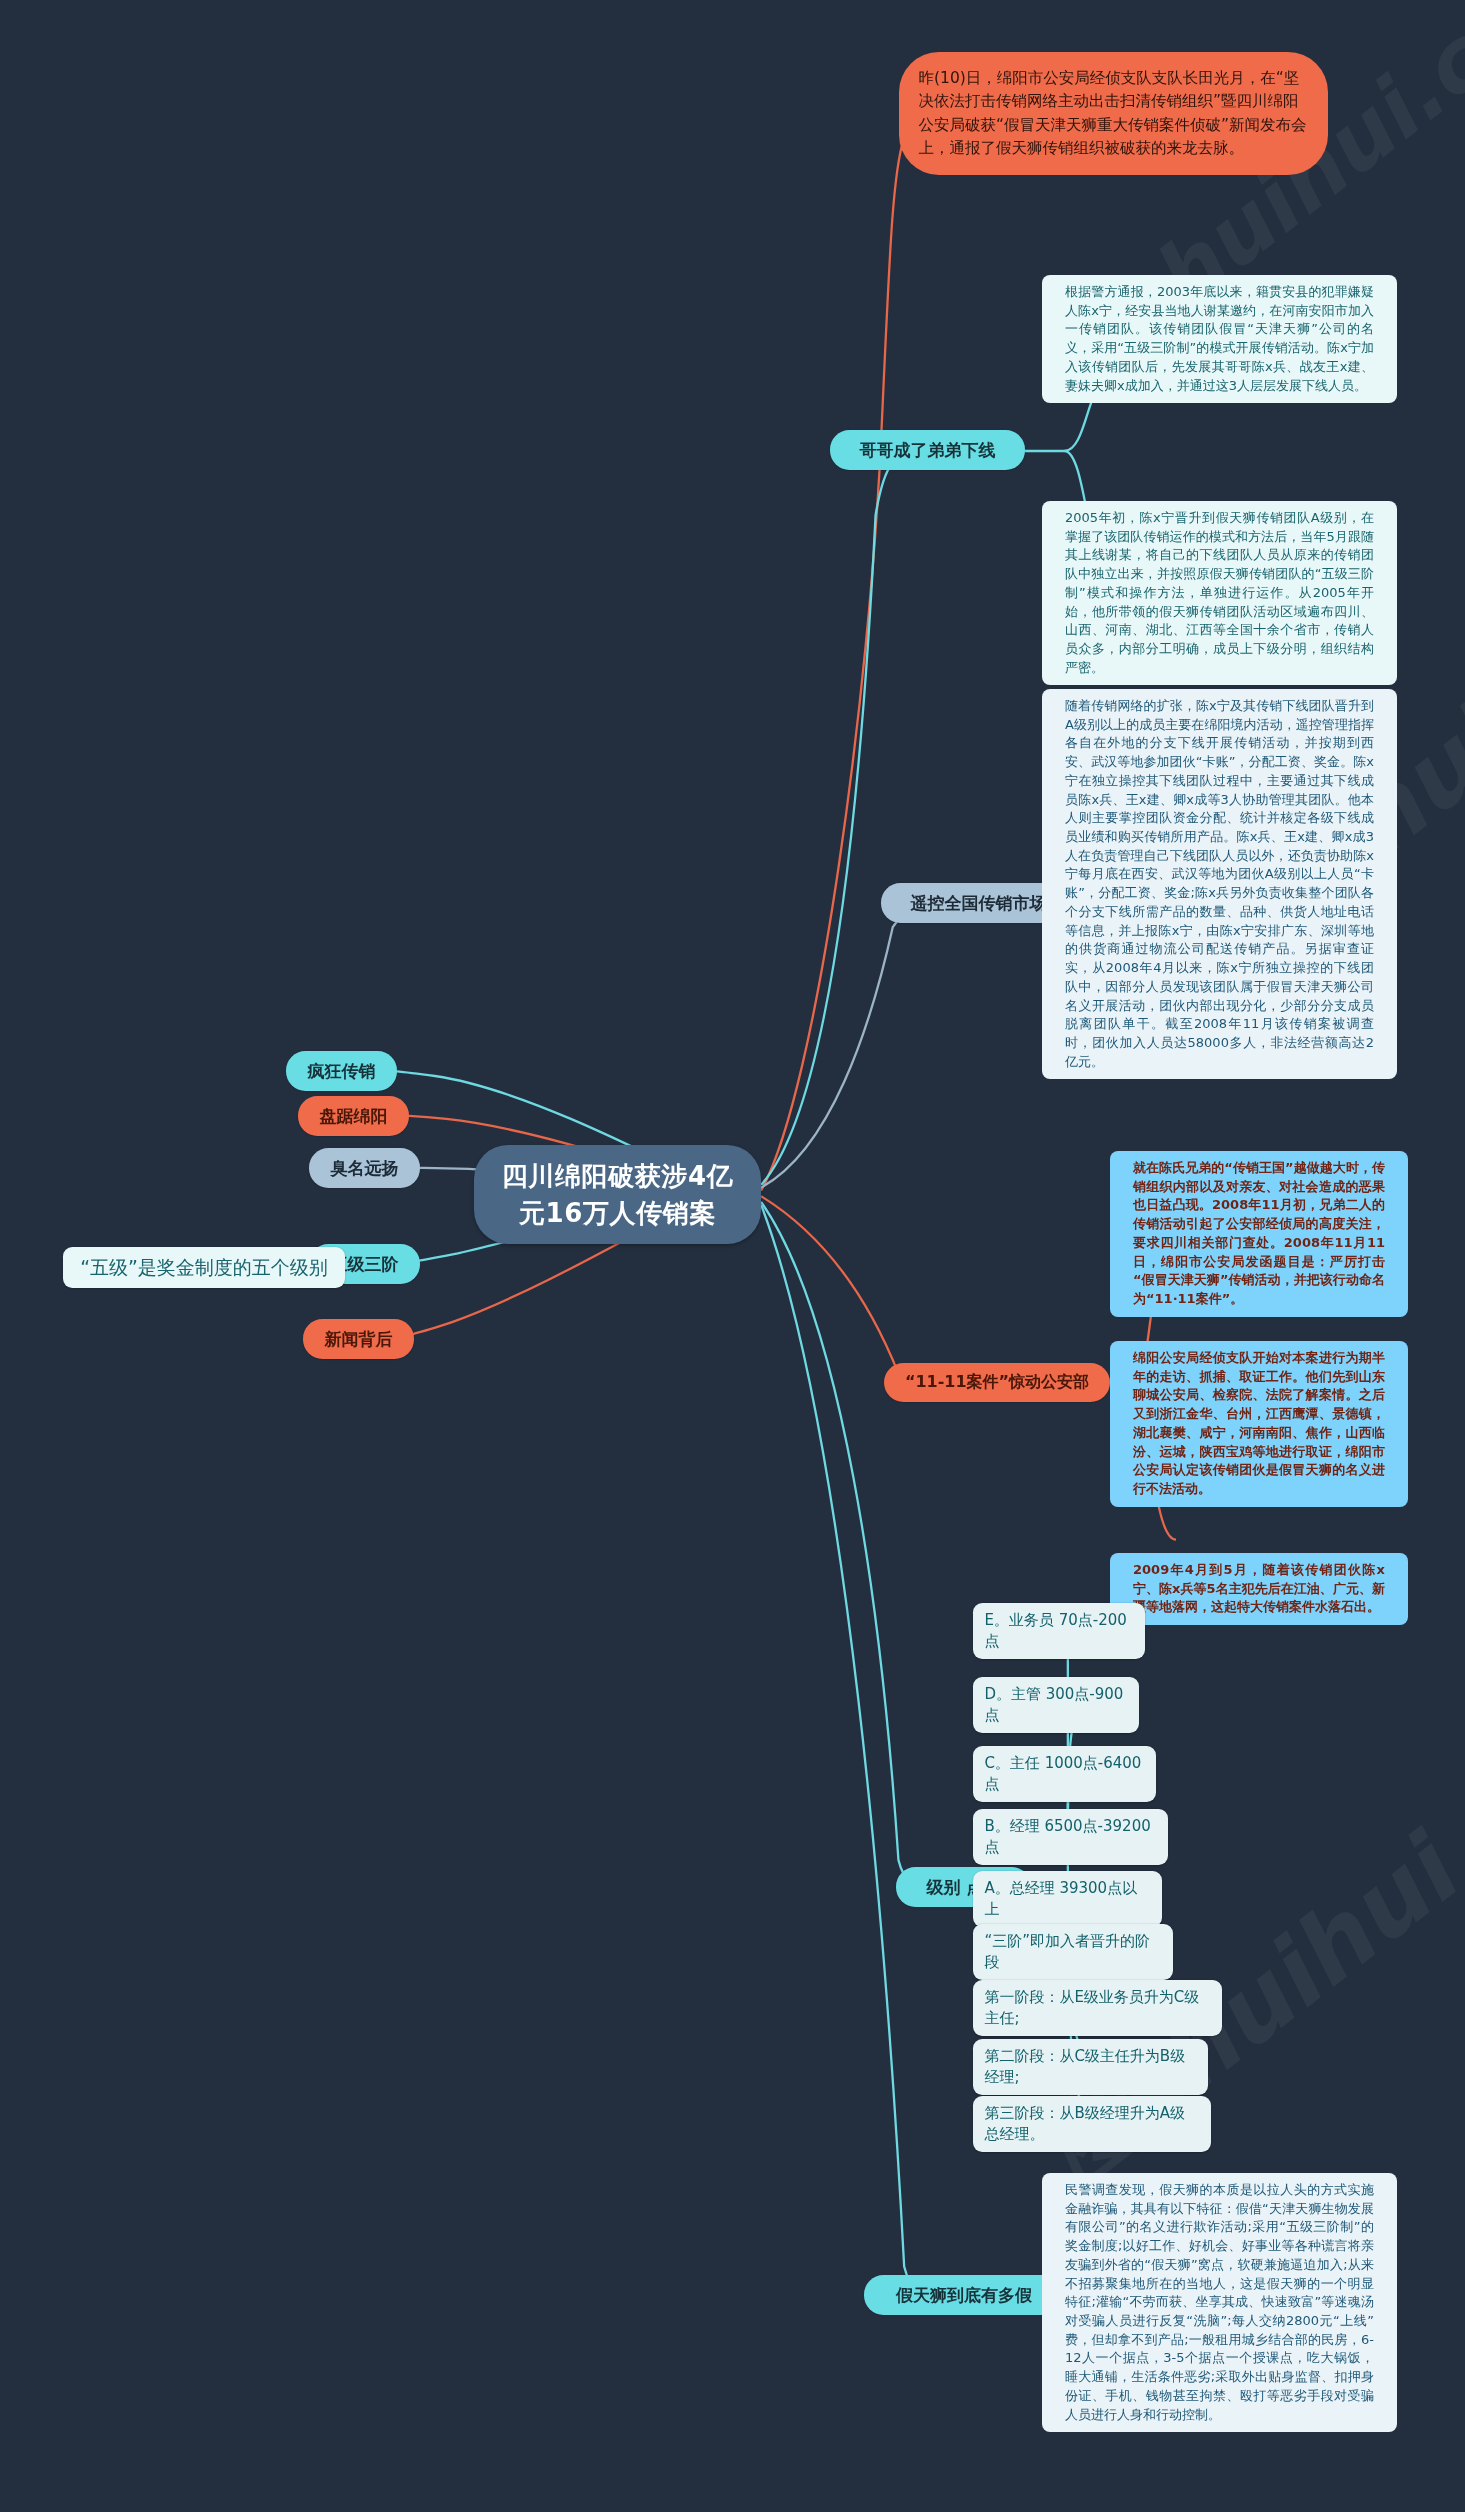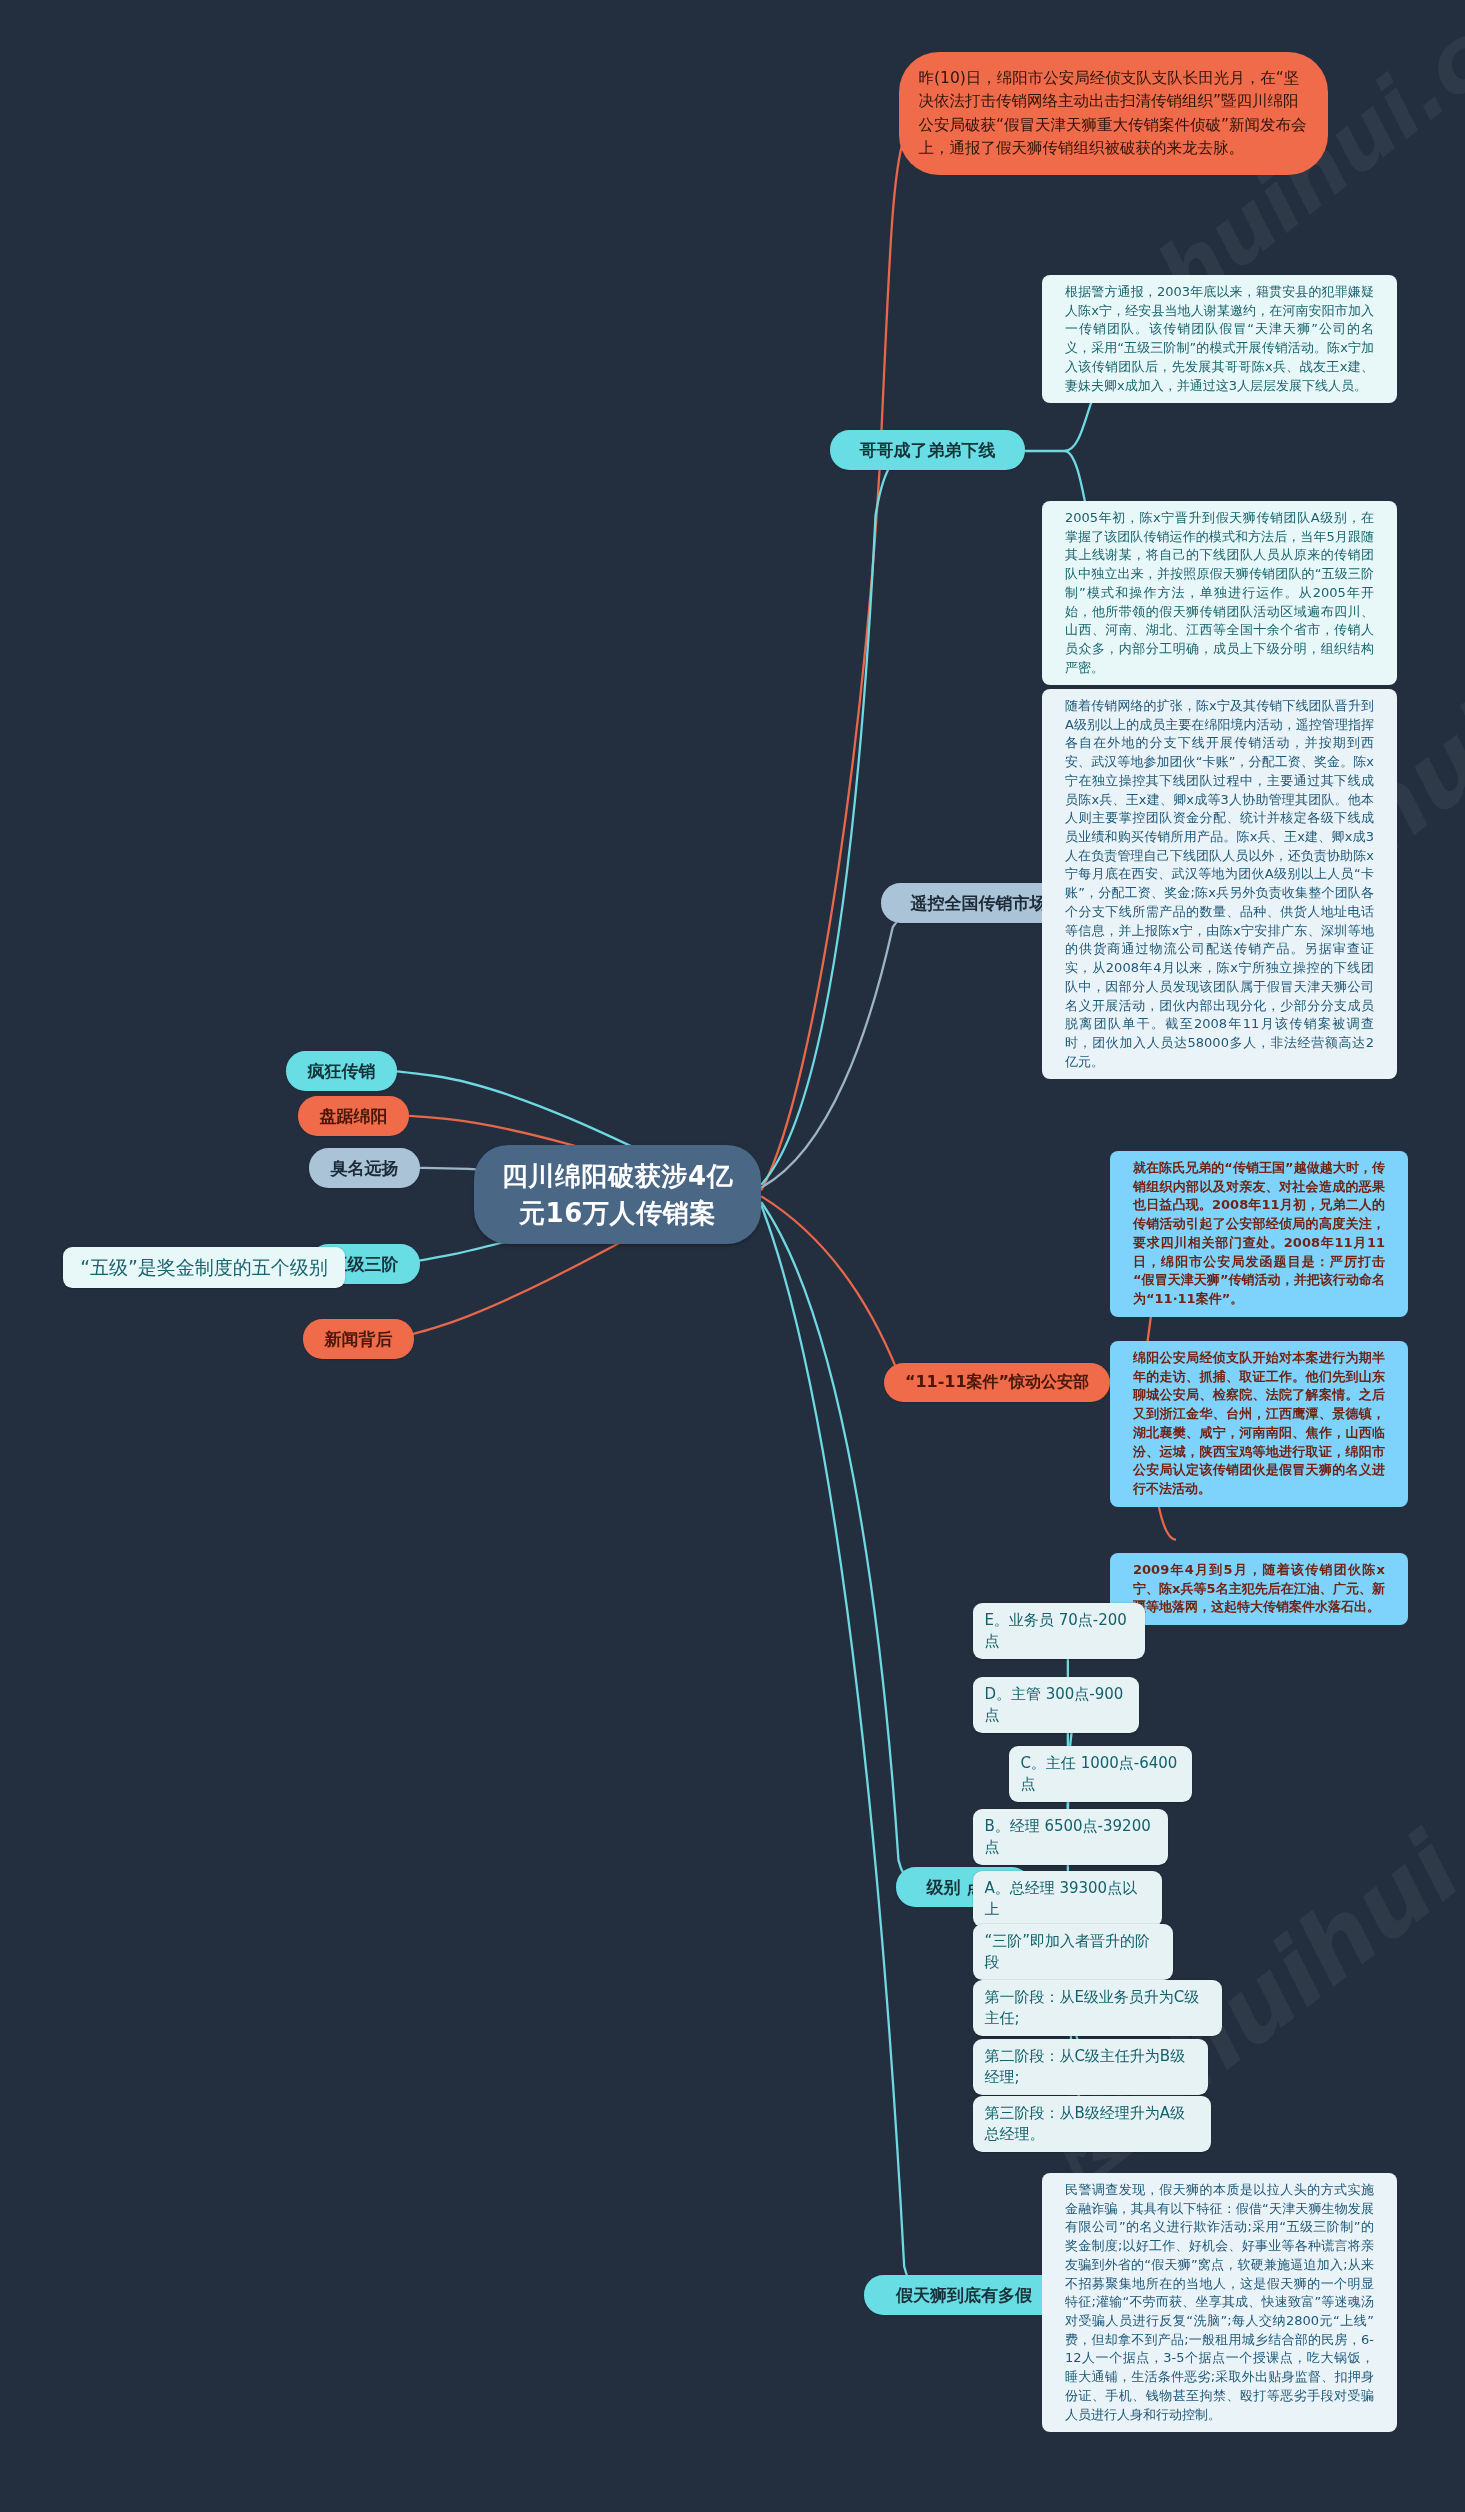--- a/index.html
+++ b/index.html
@@ -178,21 +178,21 @@
   <div class="node note leaf-pink" style="left:1110px;top:1151px;width:298px;display:block;">就在陈氏兄弟的“传销王国”越做越大时，传销组织内部以及对亲友、对社会造成的恶果也日益凸现。2008年11月初，兄弟二人的传销活动引起了公安部经侦局的高度关注，要求四川相关部门查处。2008年11月11日，绵阳市公安局发函题目是：严厉打击“假冒天津天狮”传销活动，并把该行动命名为“11·11案件”。</div>
 
   <div class="node note leaf-pink" style="left:1110px;top:1341px;width:298px;display:block;">绵阳公安局经侦支队开始对本案进行为期半年的走访、抓捕、取证工作。他们先到山东聊城公安局、检察院、法院了解案情。之后又到浙江金华、台州，江西鹰潭、景德镇，湖北襄樊、咸宁，河南南阳、焦作，山西临汾、运城，陕西宝鸡等地进行取证，绵阳市公安局认定该传销团伙是假冒天狮的名义进行不法活动。</div>
 
   <div class="node note leaf-pink" style="left:1110px;top:1511px;width:298px;display:block;margin-top:42px;">2009年4月到5月，随着该传销团伙陈x宁、陈x兵等5名主犯先后在江油、广元、新疆等地落网，这起特大传销案件水落石出。</div>
 
   <div class="node note leaf-paleblue" style="left:1042px;top:2173px;width:355px;display:block;">民警调查发现，假天狮的本质是以拉人头的方式实施金融诈骗，其具有以下特征：假借“天津天狮生物发展有限公司”的名义进行欺诈活动;采用“五级三阶制”的奖金制度;以好工作、好机会、好事业等各种谎言将亲友骗到外省的“假天狮”窝点，软硬兼施逼迫加入;从来不招募聚集地所在的当地人，这是假天狮的一个明显特征;灌输“不劳而获、坐享其成、快速致富”等迷魂汤对受骗人员进行反复“洗脑”;每人交纳2800元“上线”费，但却拿不到产品;一般租用城乡结合部的民房，6-12人一个据点，3-5个据点一个授课点，吃大锅饭，睡大通铺，生活条件恶劣;采取外出贴身监督、扣押身份证、手机、钱物甚至拘禁、殴打等恶劣手段对受骗人员进行人身和行动控制。</div>
 
   <div class="node leaf leaf-mint-dark" style="left:973px;top:1603px;width:172px;">E。业务员 70点-200点</div>
   <div class="node leaf leaf-mint-dark" style="left:973px;top:1677px;width:166px;">D。主管 300点-900点</div>
-  <div class="node leaf leaf-mint-dark" style="left:973px;top:1746px;width:183px;margin-left:36px;">C。主任 1000点-6400点</div>
+  <div class="node leaf leaf-mint-dark" style="left:973px;top:1746px;width:183px;">C。主任 1000点-6400点</div>
   <div class="node leaf leaf-mint-dark" style="left:973px;top:1809px;width:195px;">B。经理 6500点-39200点</div>
   <div class="node leaf leaf-mint-dark" style="left:973px;top:1871px;width:189px;">A。总经理 39300点以上</div>
   <div class="node leaf leaf-mint-dark" style="left:973px;top:1924px;width:200px;">“三阶”即加入者晋升的阶段</div>
   <div class="node leaf leaf-mint-dark" style="left:973px;top:1980px;width:249px;">第一阶段：从E级业务员升为C级主任;</div>
   <div class="node leaf leaf-mint-dark" style="left:973px;top:2039px;width:235px;">第二阶段：从C级主任升为B级经理;</div>
   <div class="node leaf leaf-mint-dark" style="left:973px;top:2096px;width:238px;">第三阶段：从B级经理升为A级总经理。</div>
 
 </div>
 
 

